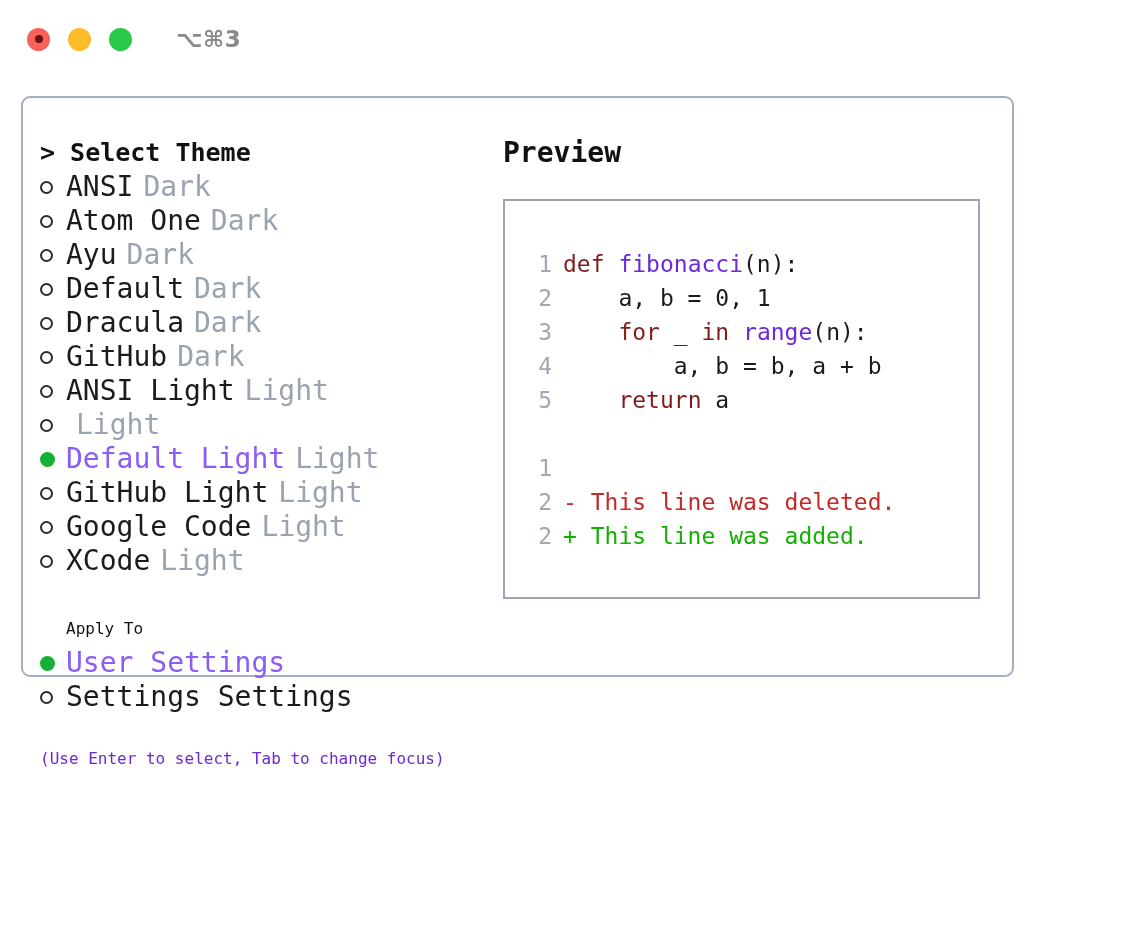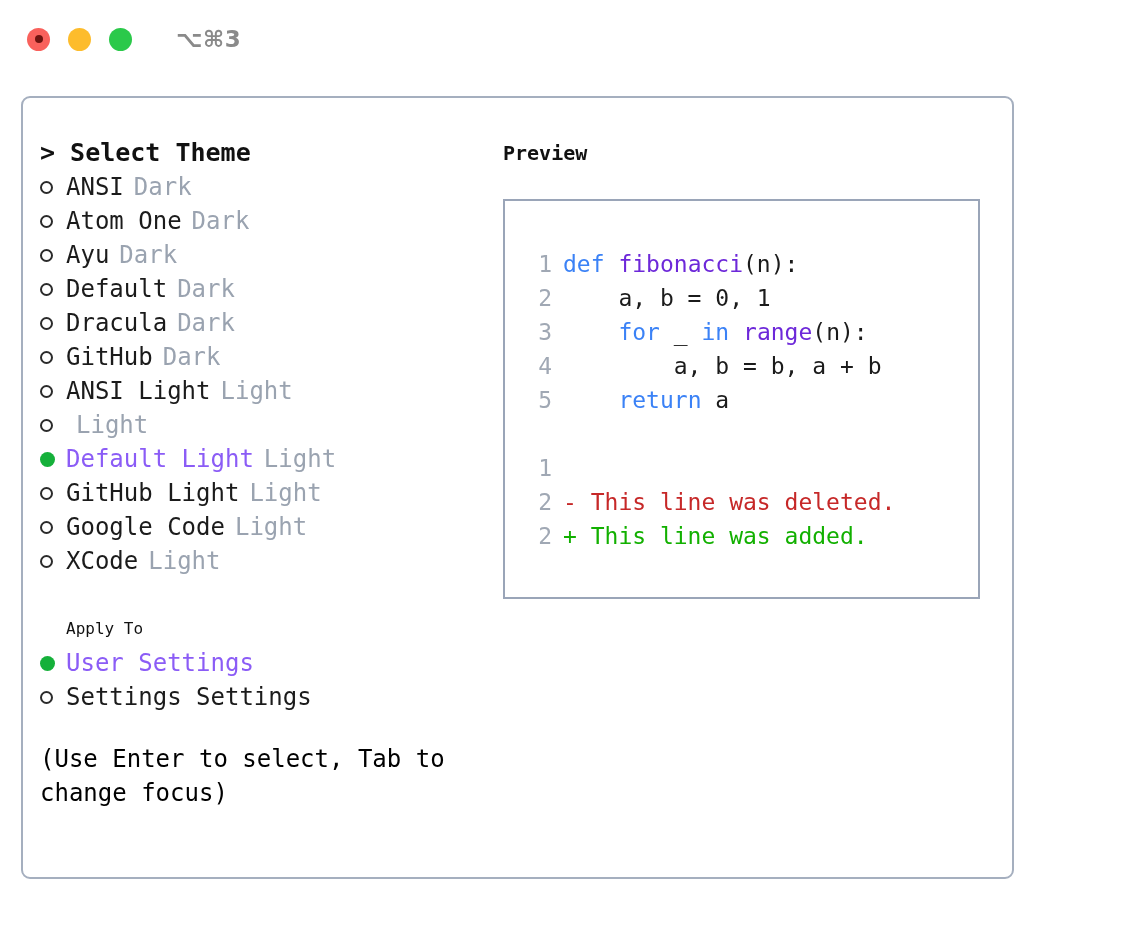--- a/index.html
+++ b/index.html
@@ -63,21 +63,21 @@
     letter-spacing: 0.5px;
     font-family: "DejaVu Sans", "Liberation Sans", sans-serif;
   }
 
   
   #main-panel {
     position: absolute;
     left: 21px;
     top: 96px;
     width: 993px;
-    height: 783px;
+    height: 581px;
     border: 2px solid #a5afbf;
     border-radius: 9px;
     box-sizing: border-box;
     background: #ffffff;
   }
 
   #panel-columns {
     display: flex;
     padding: 38px 0 0 0;
     height: 100%;
@@ -93,21 +93,21 @@
     font-weight: bold;
     color: #111111;
     line-height: 34px;
     white-space: pre;
   }
   .opt-row {
     display: flex;
     align-items: flex-start;
     line-height: 34px;
     height: 34px;
-    font-size: 24px;
+    font-size: 28px;
     color: #1b1b1b;
     white-space: pre;
   }
   .marker {
     width: 26px;
     flex: 0 0 26px;
     display: inline-flex;
     align-items: center;
     justify-content: flex-start;
     align-self: center;
@@ -137,29 +137,29 @@
     line-height: 34px;
     height: 34px;
     padding-left: 26px;
     white-space: pre;
   }
 
   .spacer-row { height: 34px; }
 
   #hint-text {
     margin-top: 28px;
-    color: #000000;
-    font-size: 24px;
+    color: #6d28d9;
+    font-size: 16px;
     line-height: 34px;
     width: 420px;
   }
 
   
   .preview-title {
-    font-size: 20px;
+    font-size: 28px;
     font-weight: bold;
     color: #111111;
     line-height: 34px;
     white-space: pre;
   }
   #preview-box {
     margin-top: 29px;
     width: 477px;
     height: 400px;
     border: 2px solid #9aa5b8;
@@ -176,21 +176,21 @@
   }
   .lineno {
     width: 34px;
     flex: 0 0 34px;
     text-align: right;
     color: #a0a8b4;
     padding-right: 11px;
     box-sizing: content-box;
   }
   .code-text { color: #1b1b1b; }
-  .tok-kw   { color: #3b82f6; }
+  .tok-kw   { color: #7f1d1d; }
   .tok-fn   { color: #6d28d9; }
   .tok-plain{ color: #1b1b1b; }
   .tok-ctx  { color: #808080; }
   .tok-del  { color: #c62828; }
   .tok-add  { color: #12b000; }
   .blank-line { height: 34px; }
 </style>
 </head>
 <body>
 

